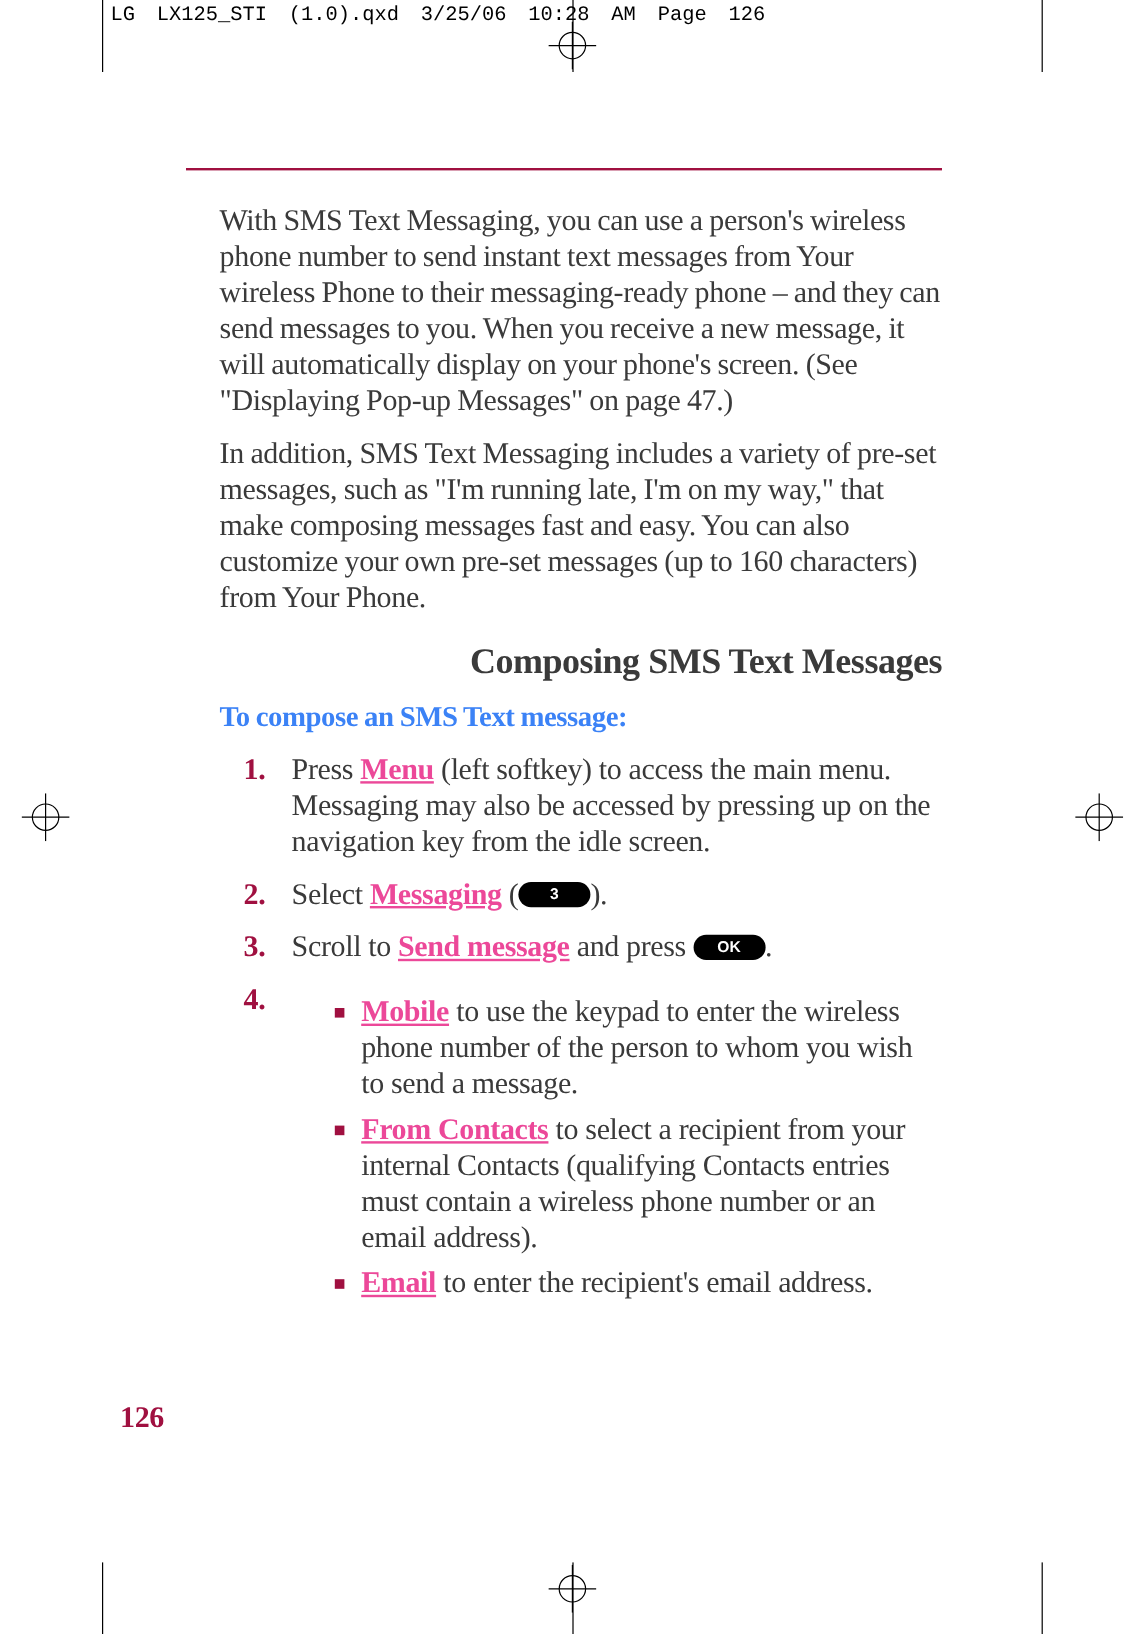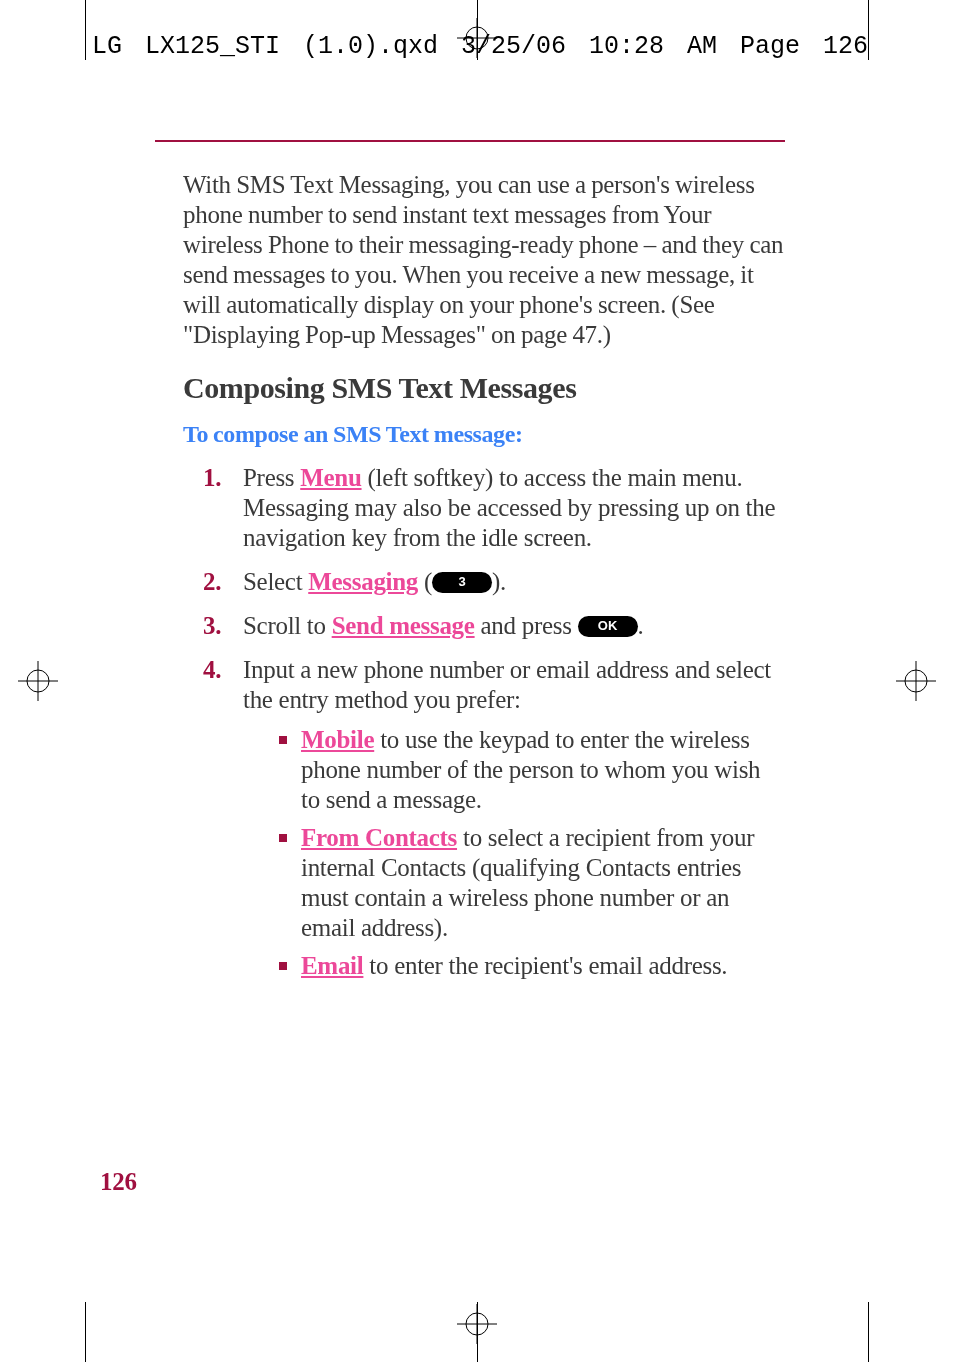--- a/index.html
+++ b/index.html
@@ -56,25 +56,24 @@
   .reg-top { top: 18px; left: 50%; transform: translateX(-50%); }
   .reg-bottom { bottom: 18px; left: 50%; transform: translateX(-50%); }
   .reg-left { top: 50%; left: 18px; transform: translateY(-50%); }
   .reg-right { top: 50%; right: 18px; transform: translateY(-50%); }
 
   .slug {
     position: absolute;
     top: 4px;
     left: 92px;
     font-family: "Courier New", monospace;
-    font-size: 25px;
+    font-size: 17px;
     color: #000;
     letter-spacing: 0;
     word-spacing: 8px;
-    margin-top: 28px;
   }
 
   .page {
     position: absolute;
     top: 140px;
     left: 155px;
     width: 630px;
   }
 
   h1.title {
@@ -101,20 +100,21 @@
     word-spacing: -0.5px;
   }
 
   h2.subhead {
     font-family: Georgia, serif;
     font-weight: bold;
     font-size: 30px;
     color: #3a3a3a;
     margin: 20px 0 14px 0;
     letter-spacing: -0.4px;
+    text-align: right;
   }
 
   .procedure-lead {
     font-weight: bold;
     color: #3b82f6;
     font-size: 24px;
     margin: 0 0 16px 0;
     letter-spacing: -0.4px;
   }
 
@@ -239,20 +239,21 @@
 </div>
 
 <div class="slug">LG LX125_STI (1.0).qxd  3/25/06  10:28 AM  Page 126</div>
 
 <div class="page">
 
   <div class="rule"></div>
 
   <div class="body-text">
     <p>With SMS Text Messaging, you can use a person's wireless phone number to send instant text messages from Your wireless Phone to their messaging-ready phone – and they can send messages to you. When you receive a new message, it will automatically display on your phone's screen. (See "Displaying Pop-up Messages" on page 47.)</p>
+    <p>In addition, SMS Text Messaging includes a variety of pre-set messages, such as "I'm running late, I'm on my way," that make composing messages fast and easy. You can also customize your own pre-set messages (up to 160 characters) from Your Phone.</p>
 
     <h2 class="subhead">Composing SMS Text Messages</h2>
 
     <p class="procedure-lead">To compose an SMS Text message:</p>
 
     <ol class="steps">
 
       <li>
         <span class="step-num">1.</span>
         <span class="step-text">
@@ -270,21 +271,20 @@
       <li>
         <span class="step-num">3.</span>
         <span class="step-text">
           <span>Scroll to </span><b>Send message</b><span> and press </span><span class="key-pill">OK</span><span>.</span>
         </span>
       </li>
 
       <li>
         <span class="step-num">4.</span>
         <span class="step-text">
-          <span>Input a new phone number or email address and select the entry method you prefer:</span>
           <ul class="sub">
             <li><b>Mobile</b><span> to use the keypad to enter the wireless phone number of the person to whom you wish to send a message.</span></li>
             <li><b>From Contacts</b><span> to select a recipient from your internal Contacts (qualifying Contacts entries must contain a wireless phone number or an email address).</span></li>
             <li><b>Email</b><span> to enter the recipient's email address.</span></li>
           </ul>
         </span>
       </li>
 
     </ol>
   </div>

